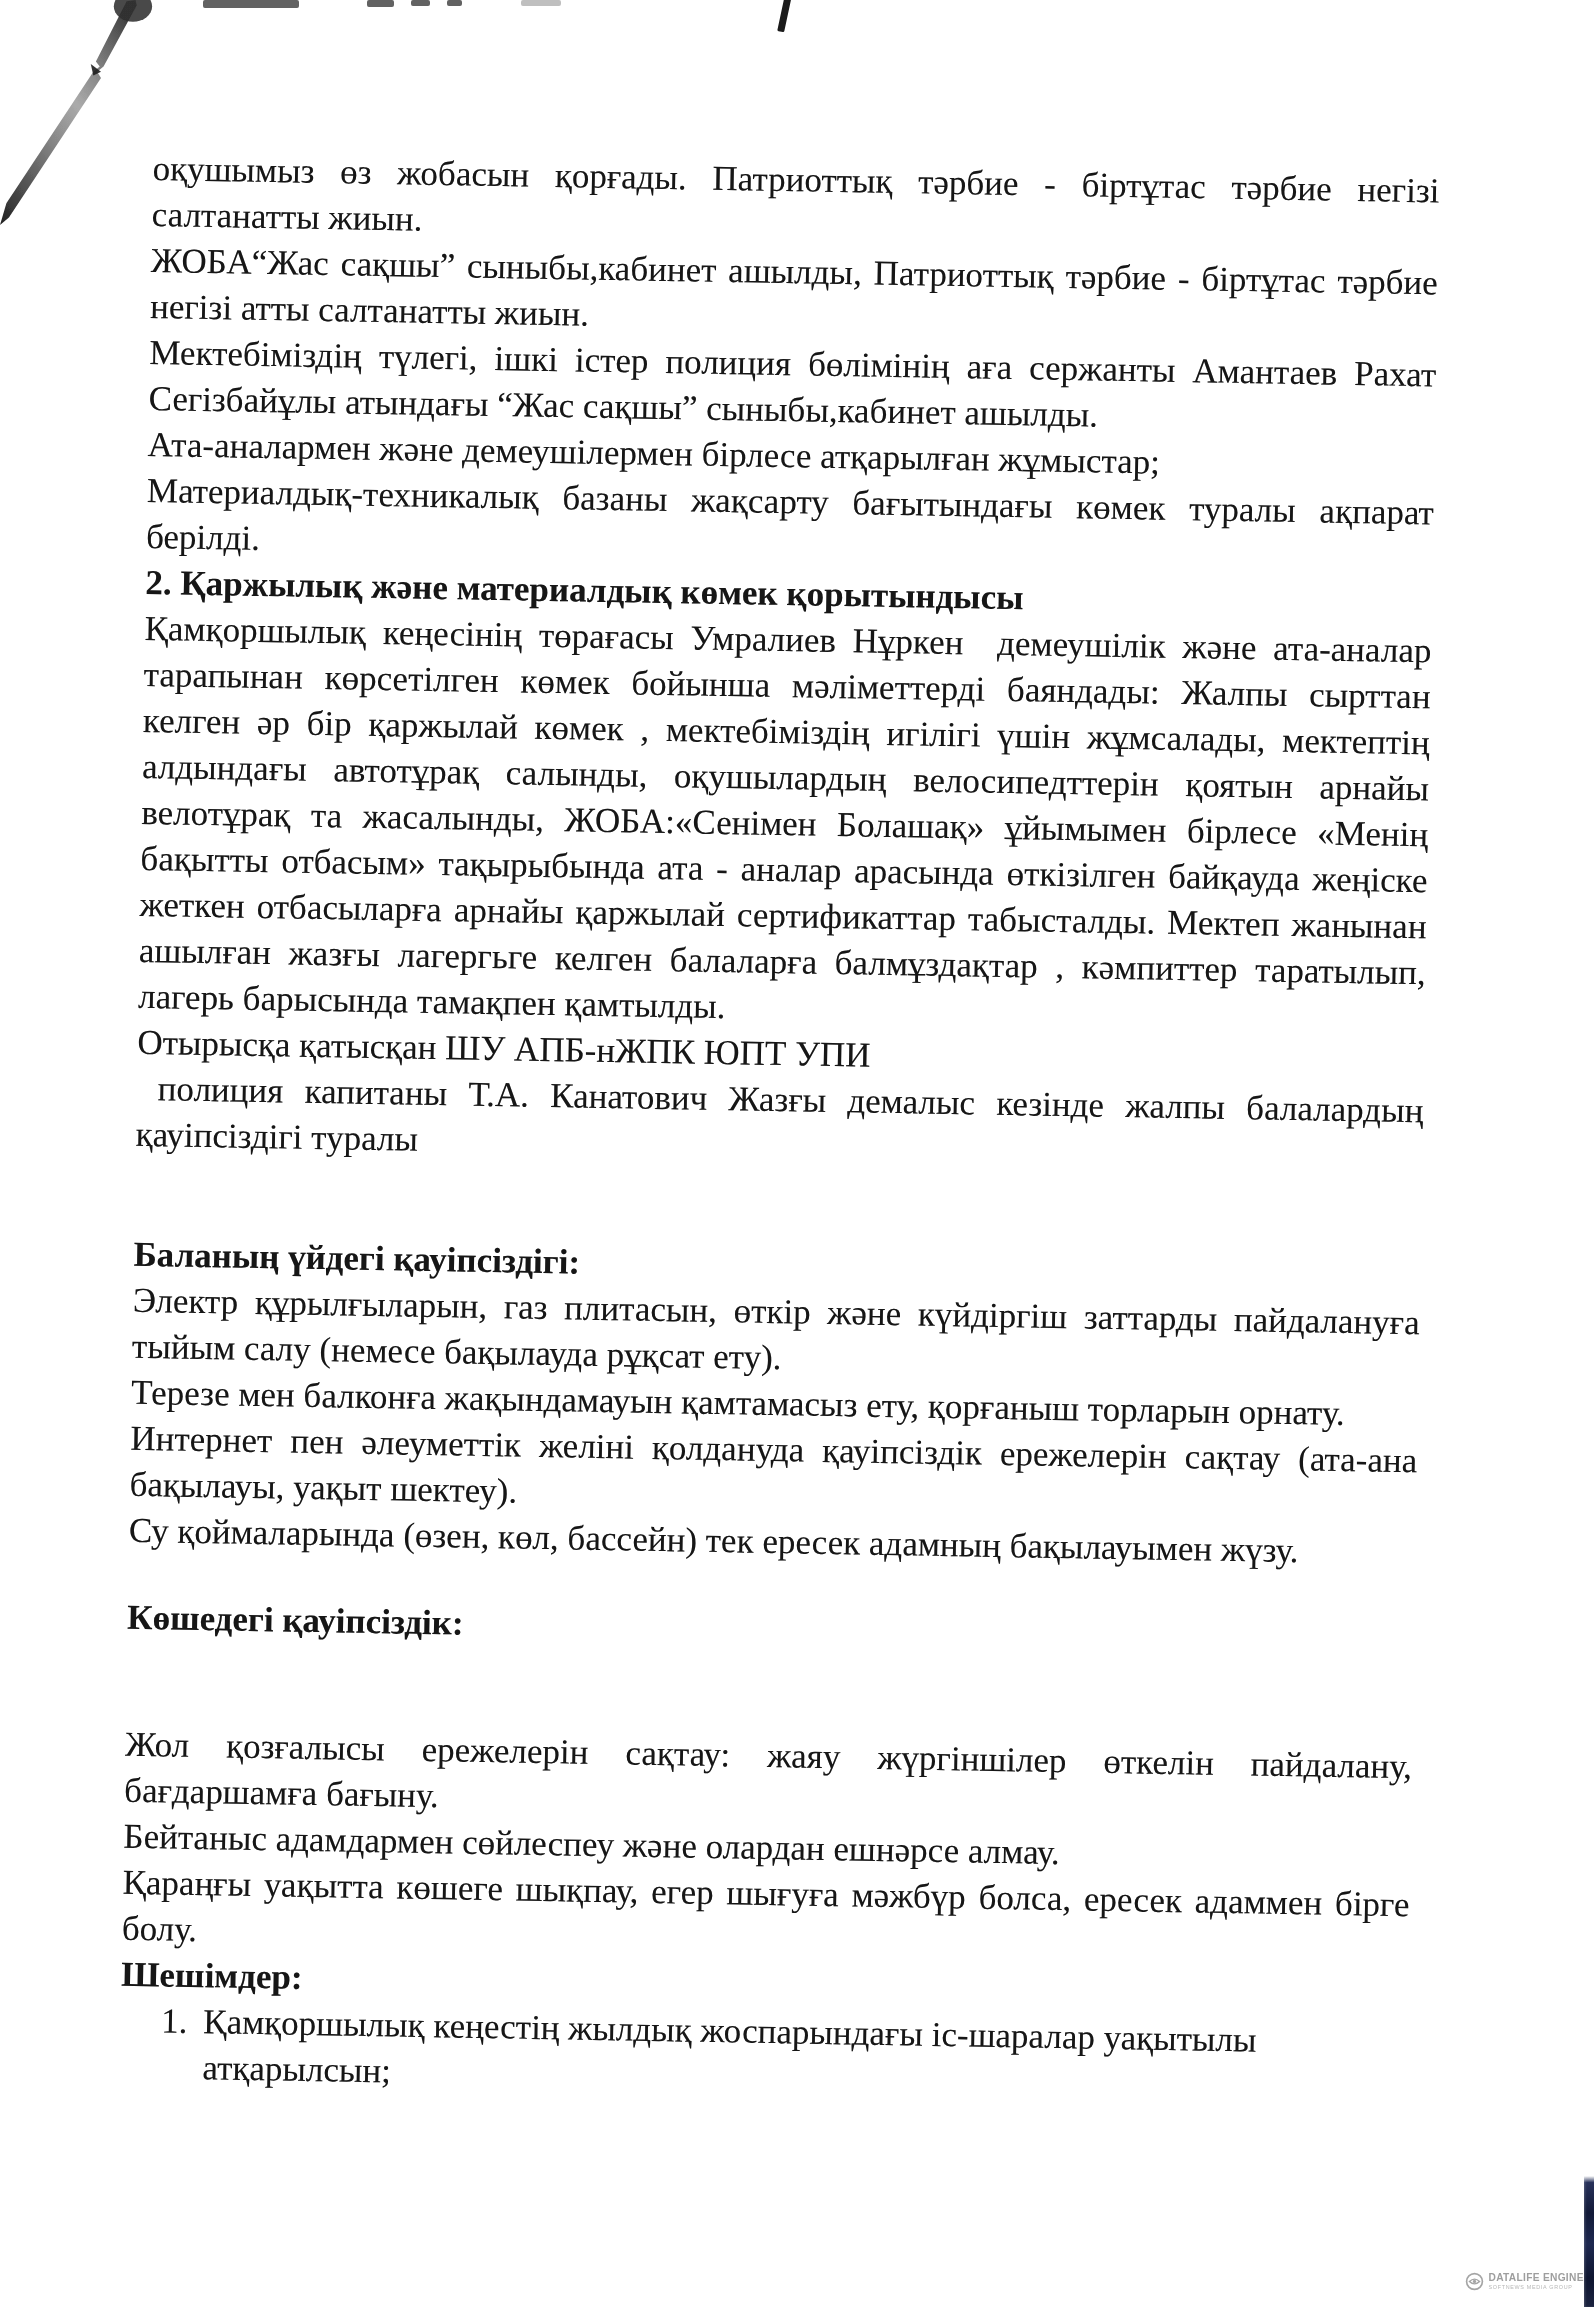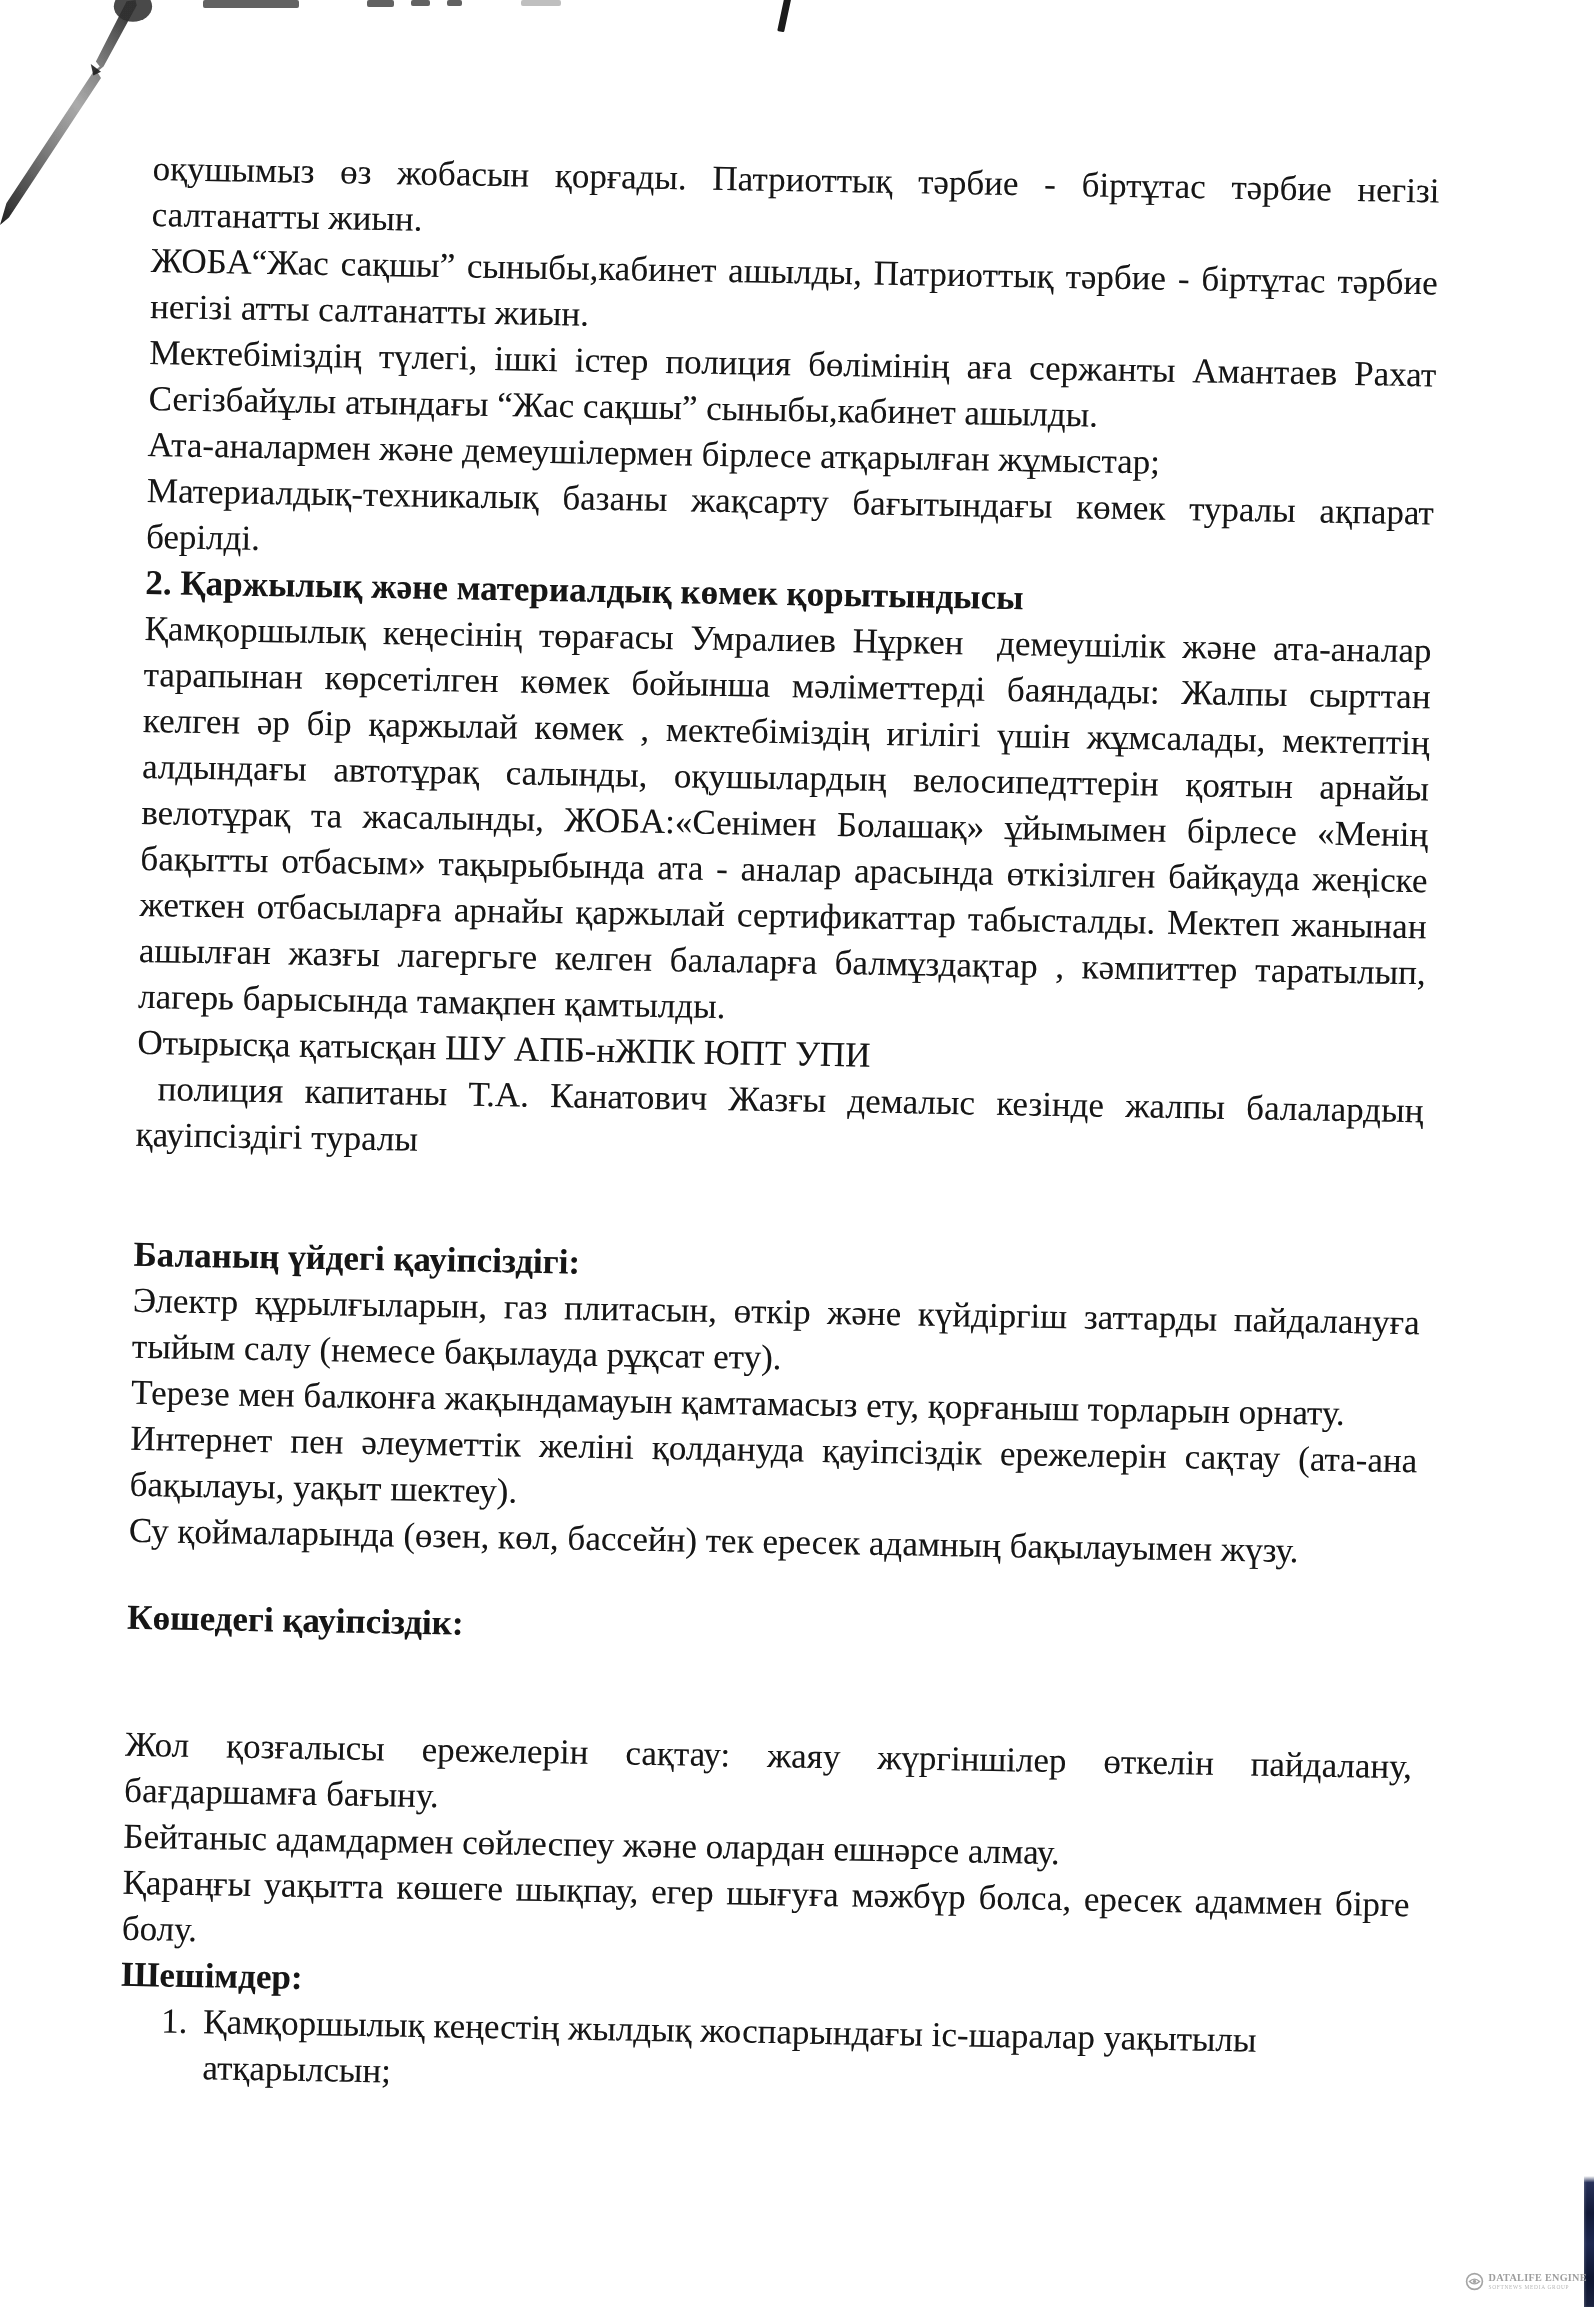--- a/index.html
+++ b/index.html
@@ -44,21 +44,21 @@
       #121a38 28%, #1d2850 52%,
       #0e1530 78%, #1b2340 100%);
     box-shadow:inset 1.3px 0 1.9px rgba(255,255,255,.18);
   }
   
   .wm{
     left:1465px;top:2272px;
     display:flex;align-items:center;gap:4.5px;
     font-family:"Liberation Sans","DejaVu Sans",sans-serif;
   }
-  .wm-text{display:flex;flex-direction:column;line-height:1.05;font-family:Liberation Serif, serif;}
+  .wm-text{display:flex;flex-direction:column;line-height:1.05;}
   .wm-brand{font-weight:bold;font-size:10.2px;letter-spacing:0.3px;color:#9e9e9e;white-space:nowrap;}
   .wm-sub{font-size:5.4px;letter-spacing:0.7px;color:#b7b7b7;white-space:nowrap;margin-top:1.3px;}
 </style>
 </head>
 <body>
 
 <main>
 
   <svg class="artifact crease" viewBox="0 0 280 380">
     <defs>

